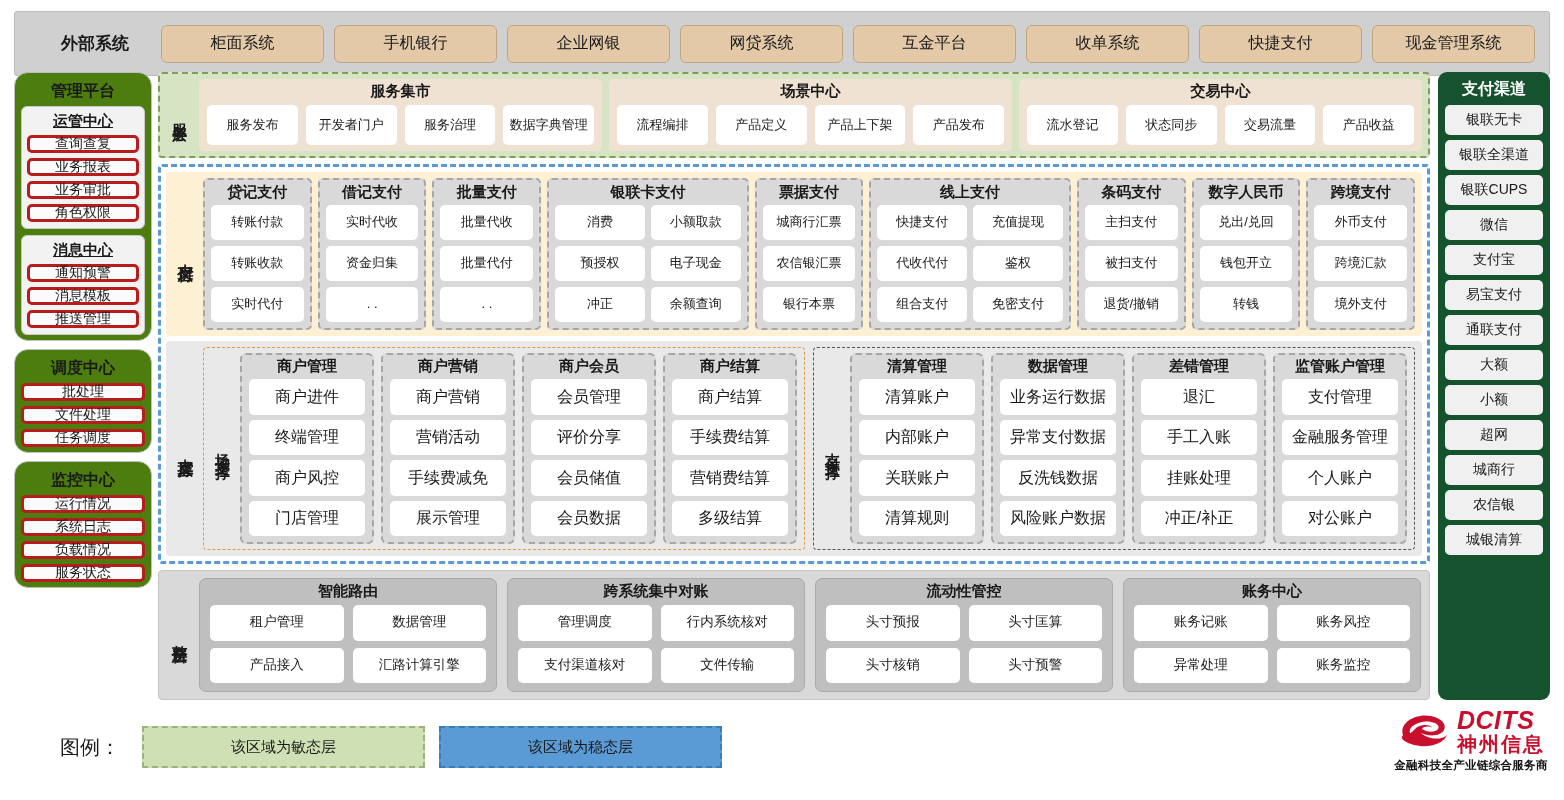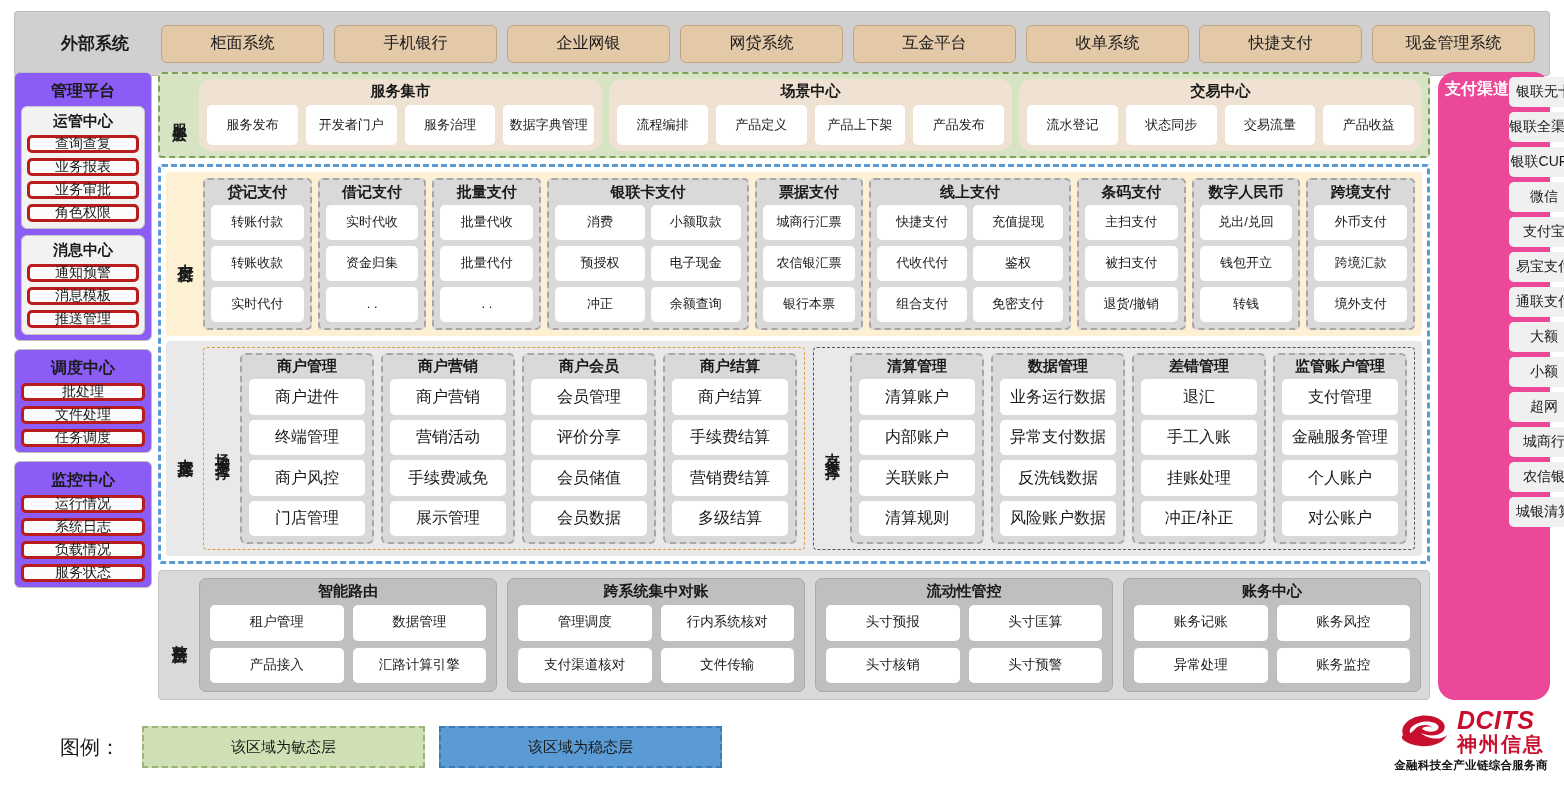--- a/index.html
+++ b/index.html
@@ -66,58 +66,58 @@
     white-space: nowrap;
   }
 
   
   #left-col {
     position: absolute; left: 14px; top: 72px;
     width: 138px; height: 628px;
     display: flex; flex-direction: column; gap: 8px;
   }
   .panel {
-    background: #8b5cf6;
+    background: #4d7c0f;
     border: 1px solid #c0c0c0;
-    border-radius: 6px;
+    border-radius: 14px;
     padding: 5px 6px;
   }
   .panel-title {
     font-weight: bold; font-size: 16px; text-align: center;
     padding: 3px 0 4px; white-space: nowrap;
   }
   .sub-panel {
     background: #f2f2f2;
     border: 1px solid #c8c8c8;
     border-radius: 6px;
     padding: 3px 5px 6px;
     margin-bottom: 6px;
   }
   .sub-panel:last-child { margin-bottom: 0; }
-  .sub-title { font-weight: bold; font-size: 15px; text-align: center; padding: 2px 0 4px; }
+  .sub-title { font-weight: bold; font-size: 15px; text-align: center; padding: 2px 0 4px; text-decoration: underline; }
   .mini-tile {
     background: #fbfbfb;
     border: 3px solid #b91c1c;
     border-radius: 5px;
     height: 18px;
     margin-bottom: 5px;
     display: flex; align-items: center; justify-content: center;
     font-size: 14px;
     white-space: nowrap;
   }
   .mini-tile:last-child { margin-bottom: 0; }
 
   
   #right-col {
     position: absolute; left: 1438px; top: 72px;
     width: 112px; height: 628px;
-    background: #ec4899;
-    border-radius: 17px;
+    background: #14532d;
+    border-radius: 9px;
     padding: 5px 7px 6px;
-    display: flex; flex-direction: row;
+    display: flex; flex-direction: column;
   }
   #right-title {
     color: #ffffff; font-weight: bold; font-size: 16px;
     text-align: center; padding: 2px 0 5px; white-space: nowrap;
   }
   .chan-tile {
     background: #f0f0f0;
     border-radius: 5px;
     height: 30px;
     margin-bottom: 5px;
@@ -141,21 +141,21 @@
     border-radius: 4px;
     height: 86px;
     display: flex; align-items: stretch;
     padding: 5px 6px;
     gap: 7px;
     flex: none;
   }
   #service-layer .vtext { width: 26px; flex: none; font-size: 15px; letter-spacing: 2px;}
   .svc-box {
     background: #f0e2d2;
-    border-radius: 13px;
+    border-radius: 5px;
     flex: 1;
     padding: 3px 8px 6px;
     display: flex; flex-direction: column;
   }
   .svc-box .grp-title { padding-bottom: 4px; font-size: 15px; }
   .svc-row { display: flex; gap: 8px; flex: 1; }
   .svc-row .tile { flex: 1; border: none; background: #ffffff; font-size: 13px; }
 
   
   #stable-wrap {

